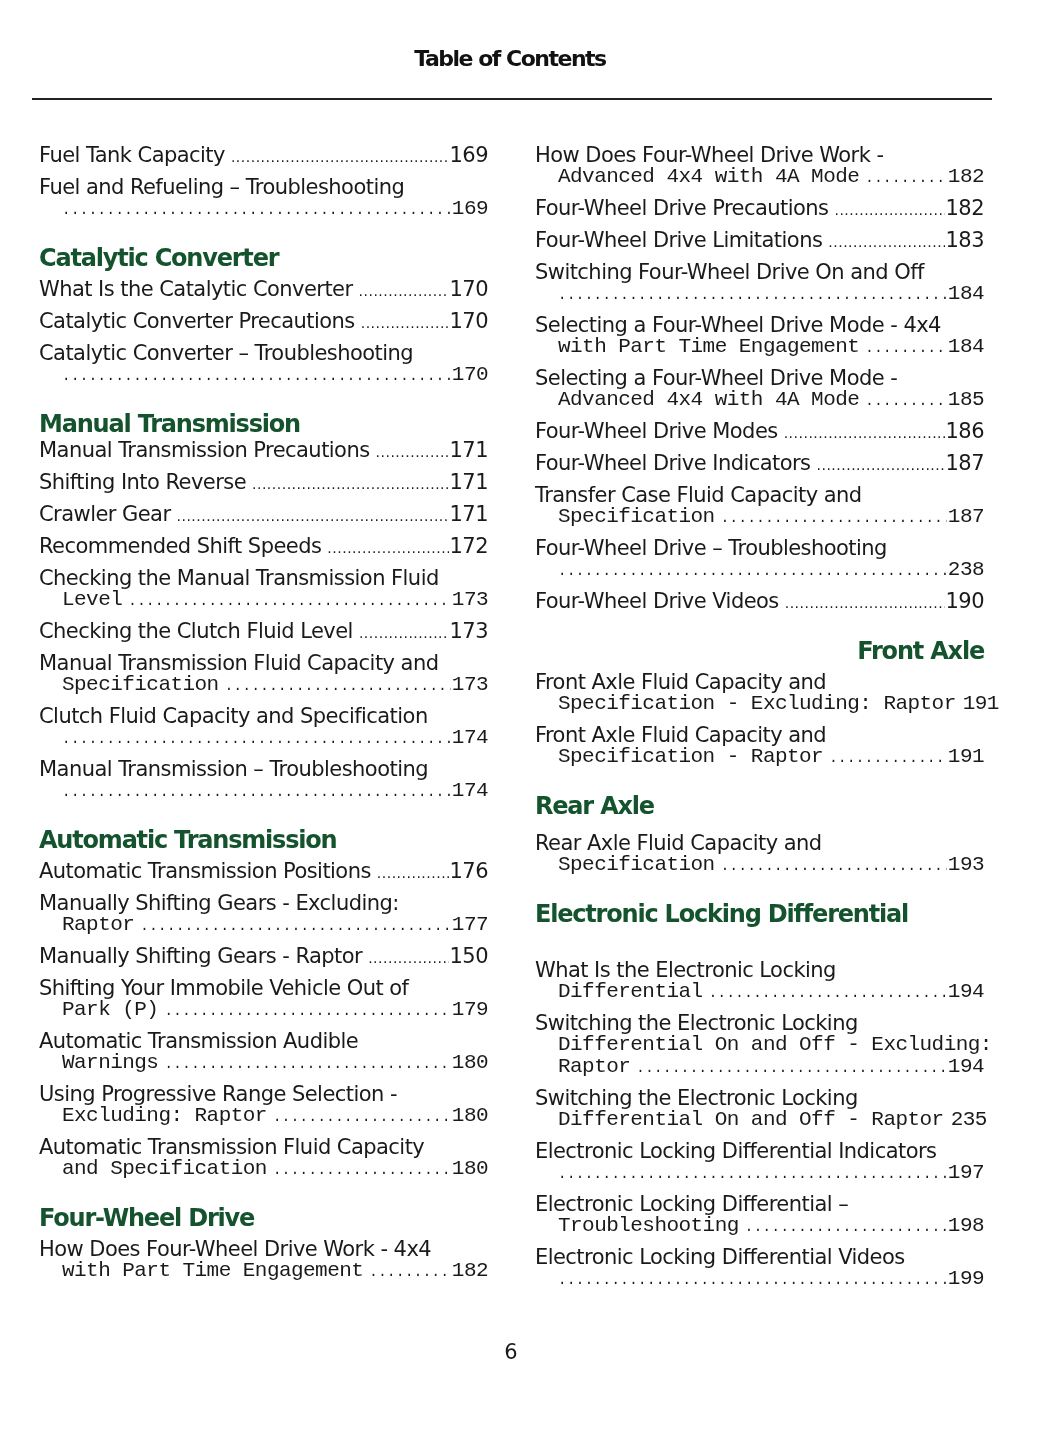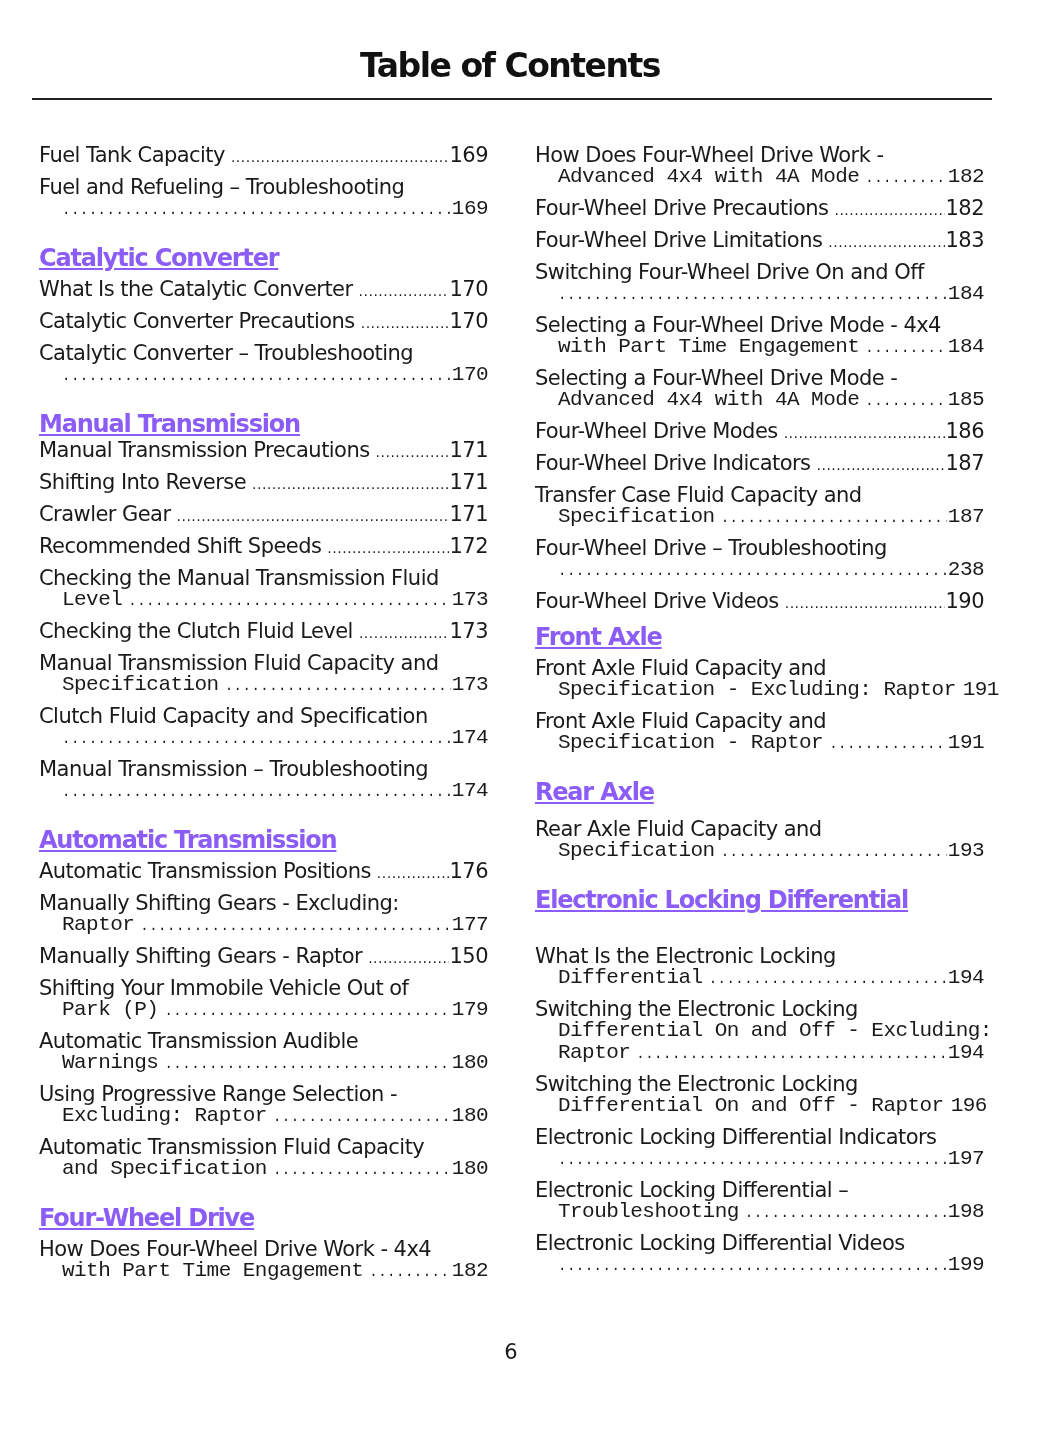--- a/index.html
+++ b/index.html
@@ -1,26 +1,26 @@
 <!DOCTYPE html>
 <html><head>
   <meta charset="utf-8">
   <style>
     html, body { margin: 0; padding: 0; background: #ffffff; }
     body { width: 1055px; height: 1448px; position: relative; overflow: hidden;
            font-family: "DejaVu Sans", sans-serif; color: #1a1a1a; }
     .title { position: absolute; left: 0; width: 1020px; top: 46px; text-align: center;
-             font-family: "DejaVu Sans", sans-serif; font-weight: bold; font-size: 33px;
+             font-family: "DejaVu Sans", sans-serif; font-weight: bold; font-size: 22px;
              letter-spacing: -1.5px; color: #111; }
     .rule { position: absolute; left: 32px; width: 960px; top: 98px; height: 2px; background: #222; }
     .col { position: absolute; top: 144px; width: 449px; }
     .col.left { left: 39px; }
     .col.right { left: 535px; }
     .heading { font-family: "DejaVu Sans", sans-serif; font-weight: bold; font-size: 24px;
-               letter-spacing: -1.2px; color: #8b5cf6; line-height: 30px; text-decoration: underline; }
+               letter-spacing: -1.2px; color: #14532d; line-height: 30px; }
     .entry { font-size: 21px; line-height: 22px; letter-spacing: -0.55px; color: #1a1a1a;
              margin-bottom: 8px; }
     .entry .line { display: block; white-space: nowrap; }
     .entry .last { display: flex; align-items: baseline; white-space: nowrap; }
     .entry .indent { padding-left: 23px; font-family: Liberation Mono, monospace; }
     .entry .last .txt { flex: 0 0 auto; }
     .entry .last .dots { flex: 1 1 auto; overflow: hidden; white-space: nowrap; margin: 0 1px 0 6px;
                          letter-spacing: 0.5px; font-size: 14px; }
     .entry .last .dots.nogap { margin-left: 0; }
     .entry .last .page { flex: 0 0 auto; }
@@ -283,21 +283,21 @@
         <span class="page">238</span>
       </span>
     </div>
     <div class="entry">
       <span class="last">
         <span class="txt">Four-Wheel Drive Videos</span>
         <span class="dots">........................................................................................................................................................................................................</span>
         <span class="page">190</span>
       </span>
     </div>
-    <div class="heading" style="margin-top: 8px; margin-bottom: 5px;">Front Axle</div>
+    <div class="heading" style="margin-top: 22px; margin-bottom: 5px; text-align: right;">Front Axle</div>
     <div class="entry">
       <span class="line">Front Axle Fluid Capacity and</span>
       <span class="last indent">
         <span class="txt">Specification - Excluding: Raptor</span>
         <span class="dots">........................................................................................................................................................................................................</span>
         <span class="page">191</span>
       </span>
     </div>
     <div class="entry">
       <span class="line">Front Axle Fluid Capacity and</span>
@@ -332,21 +332,21 @@
         <span class="txt">Raptor</span>
         <span class="dots">........................................................................................................................................................................................................</span>
         <span class="page">194</span>
       </span>
     </div>
     <div class="entry">
       <span class="line">Switching the Electronic Locking</span>
       <span class="last indent">
         <span class="txt">Differential On and Off - Raptor</span>
         <span class="dots">........................................................................................................................................................................................................</span>
-        <span class="page">196</span>
+        <span class="page">235</span>
       </span>
     </div>
     <div class="entry">
       <span class="line">Electronic Locking Differential Indicators</span>
       <span class="last indent">
         <span class="txt"></span>
         <span class="dots nogap">........................................................................................................................................................................................................</span>
         <span class="page">197</span>
       </span>
     </div>

